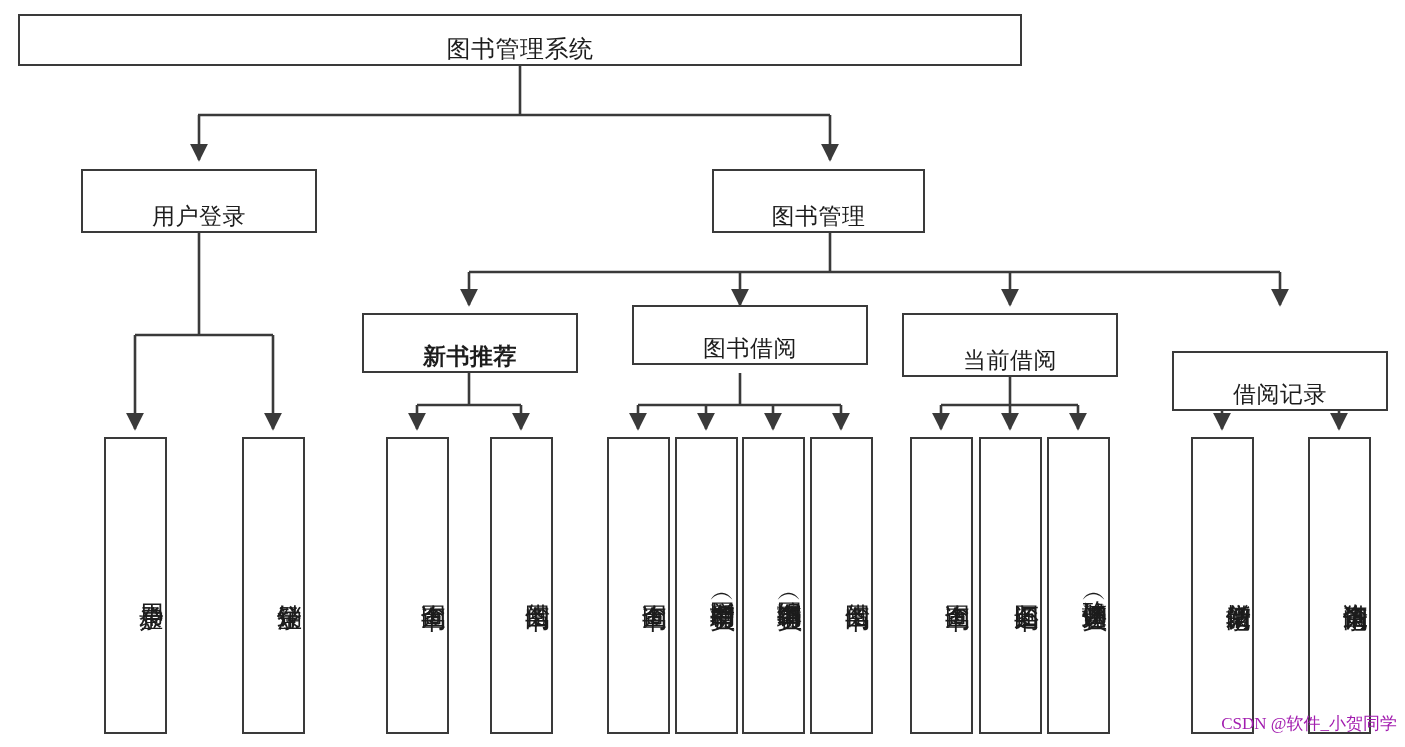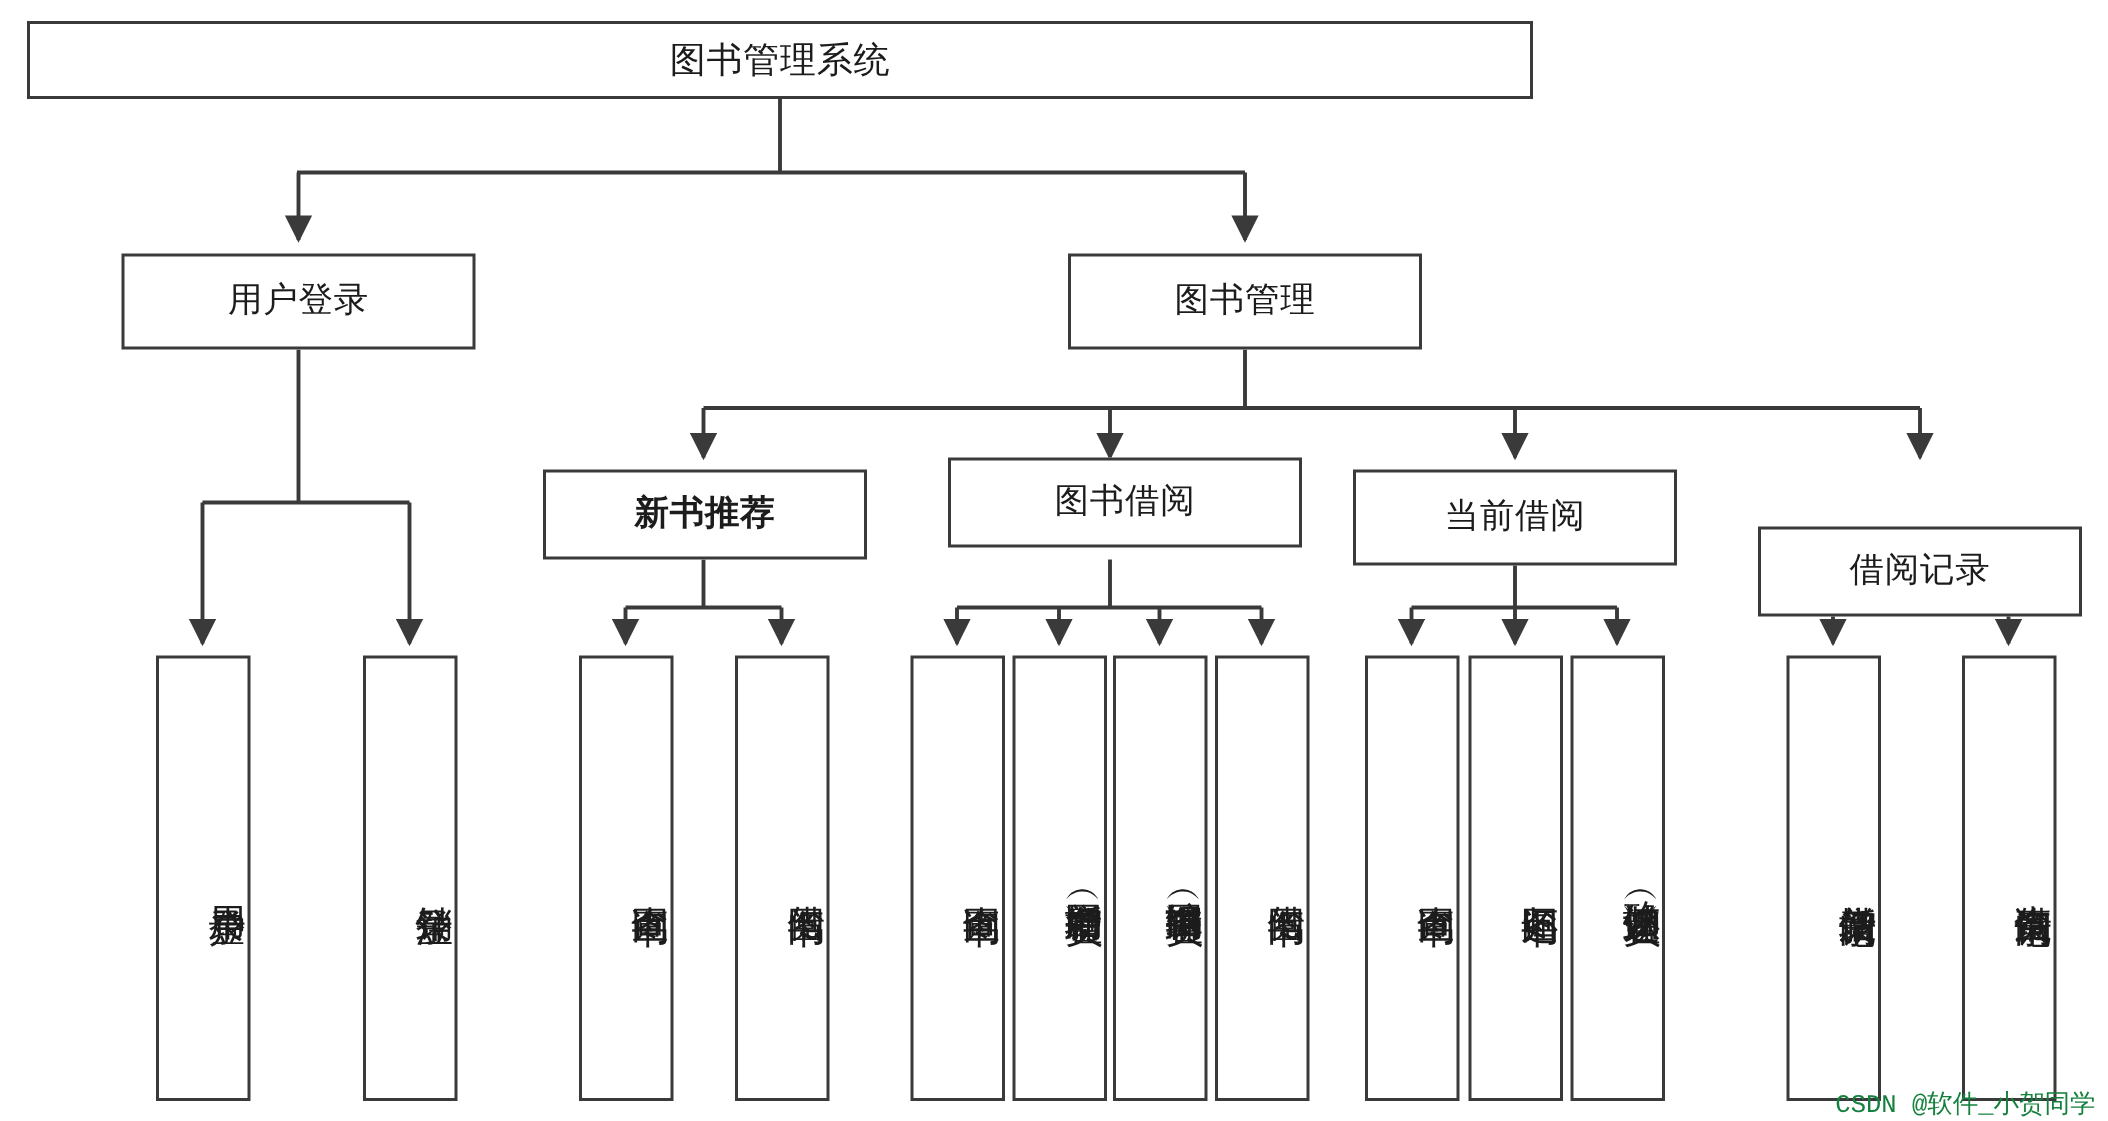--- a/index.html
+++ b/index.html
@@ -25,21 +25,21 @@
     width: 1405px;
     height: 747px;
     pointer-events: none;
   }
   .node {
     position: absolute;
     box-sizing: border-box;
     border: 2px solid #3a3a3a;
     background: #ffffff;
     display: flex;
-    align-items: center;
+    align-items: flex-end;
     justify-content: center;
     color: #1c1c1c;
     z-index: 2;
   }
   .node.h {
     font-size: 23px;
     letter-spacing: 0.5px;
     line-height: 1.2;
   }
   .node.root {
@@ -58,26 +58,26 @@
   }
   .node.v .vtext {
     writing-mode: vertical-rl;
     text-orientation: upright;
     display: block;
     white-space: nowrap;
   }
   .watermark {
     position: absolute;
     right: 8px;
-    bottom: 0;
+    bottom: 12px;
     font-size: 17px;
-    color: #15803d;
+    color: #a21caf;
     z-index: 5;
     white-space: nowrap;
-    font-family: Liberation Mono, monospace;
+    font-family: Liberation Serif, serif;
   }
 </style>
 </head>
 <body>
 
 <div id="canvas">
 
   <svg class="connectors" viewBox="0 0 1405 747" xmlns="http://www.w3.org/2000/svg">
     <defs>
       <marker id="arrow" viewBox="0 0 10 10" refX="9" refY="5" markerWidth="7" markerHeight="7" orient="auto-start-reverse">
@@ -128,21 +128,21 @@
     </g>
   </svg>
 
   <div class="node root h" style="left:18px; top:14px; width:1004px; height:52px;">
     <span>图书管理系统</span>
   </div>
 
   <div class="node h" style="left:81px; top:169px; width:236px; height:64px;">
     <span>用户登录</span>
   </div>
-  <div class="node h" style="left:712px; top:169px; width:236px; height:64px;">
+  <div class="node h" style="left:712px; top:169px; width:213px; height:64px;">
     <span>图书管理</span>
   </div>
 
   <div class="node h" style="left:362px; top:313px; width:216px; height:60px;font-weight:bold;">
     <span>新书推荐</span>
   </div>
   <div class="node h" style="left:632px; top:305px; width:236px; height:60px;">
     <span>图书借阅</span>
   </div>
   <div class="node h" style="left:902px; top:313px; width:216px; height:64px;">

